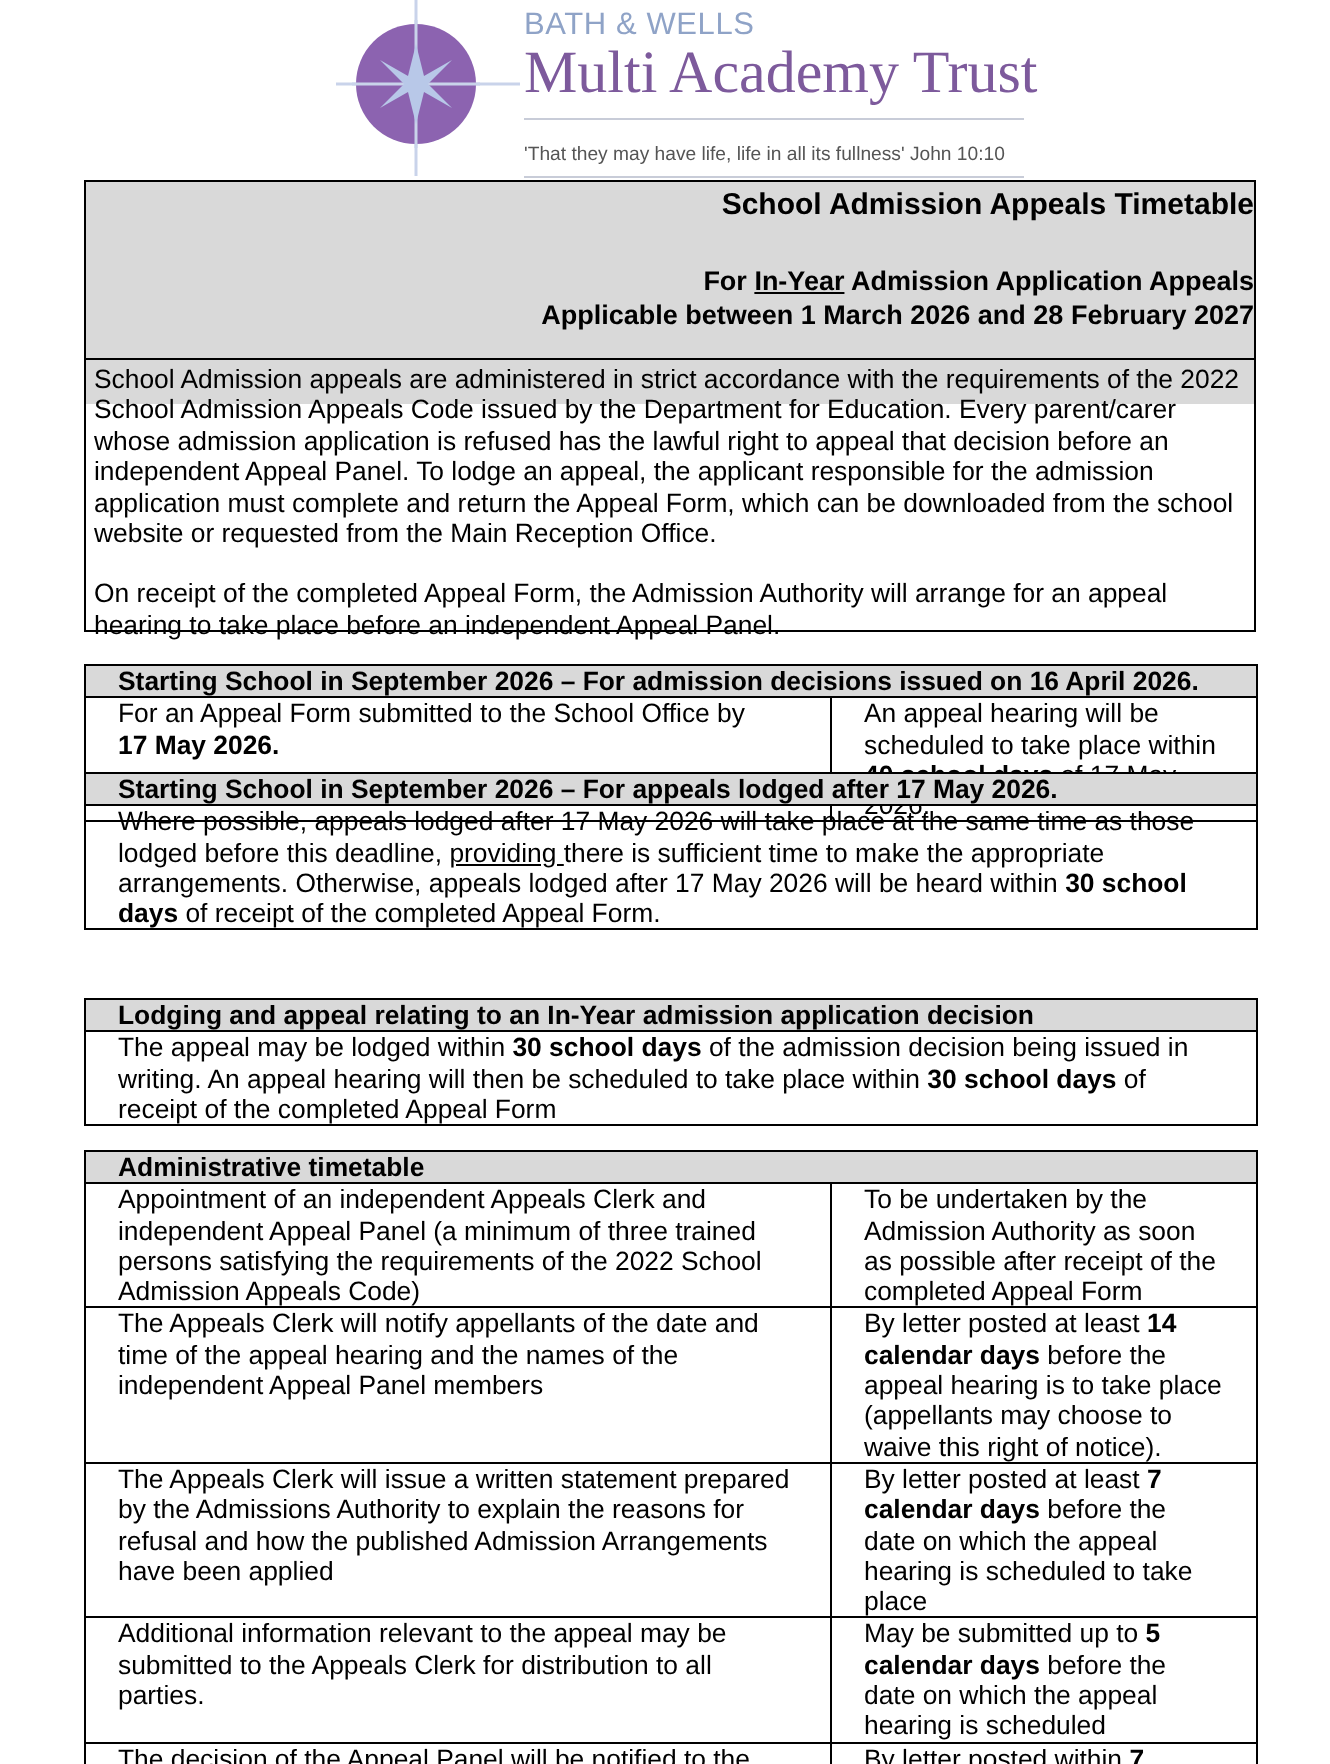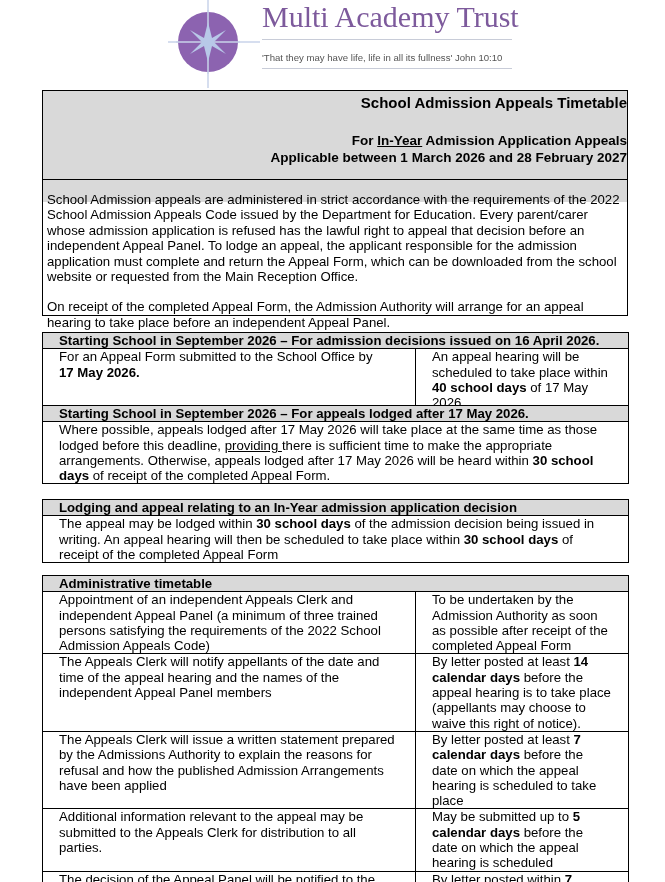--- a/index.html
+++ b/index.html
@@ -15,21 +15,21 @@
   .logo-motto { font-size:9.6px; color:#555; line-height:14px; margin-top:11px; white-space:nowrap; }
   .logo-rule2 { height:1px; background:#c8ccd8; width:250px; margin-top:3px; }
 
   .block { position:absolute; left:42px; width:586px; border:1px solid #000; box-sizing:border-box; }
   .title-block { top:90px; height:112px; background:#d9d9d9; border-bottom:none; text-align:right; }
   .title-main { font-size:15px; font-weight:bold; margin-top:3px; line-height:18px; }
   .title-sub { font-size:13.5px; font-weight:bold; line-height:17px; }
   .title-sub.first { margin-top:20px; }
   .u { text-decoration:underline; }
 
-  .intro { top:179px; height:137px; padding:12px 4px; font-size:13.2px; line-height:15.4px; }
+  .intro { top:179px; height:137px; padding:2px 4px; font-size:13.2px; line-height:15.4px; }
   .intro p { margin:0; }
   .intro p + p { margin-top:15px; }
 
   table.sec { position:absolute; left:42px; width:587px; border-collapse:collapse; font-size:13.2px; line-height:15.3px; }
   table.sec td { border:1px solid #000; padding:0 16px; vertical-align:top; }
   table.sec td.head { background:#d9d9d9; font-weight:bold; }
   table.sec td.c1 { width:340px; }
   table.sec td.c2 { border-left:1px solid #555; }
   b { font-weight:bold; }
 </style>
@@ -39,20 +39,21 @@
 <div class="logo">
   <svg class="logo-mark" viewBox="0 0 92 88">
     <line x1="40" y1="0" x2="40" y2="88" stroke="#c9d3ea" stroke-width="1.5"></line>
     <line x1="0" y1="42" x2="92" y2="42" stroke="#c9d3ea" stroke-width="1.5"></line>
     <circle cx="40" cy="42" r="30" fill="#8c63b0"></circle>
     <line x1="40" y1="10" x2="40" y2="74" stroke="#c9d3ea" stroke-width="1.5"></line>
     <line x1="8" y1="42" x2="72" y2="42" stroke="#c9d3ea" stroke-width="1.5"></line>
     <polygon points="40,22 44,38 58,30 46,42 58,54 44,46 40,62 36,46 22,54 34,42 22,30 36,38" fill="#b8c8e8"></polygon>
   </svg>
   <div class="logo-text">
+    <div class="logo-small">BATH &amp; WELLS</div>
     <div class="logo-big">Multi Academy Trust</div>
     <div class="logo-rule"></div>
     <div class="logo-motto">'That they may have life, life in all its fullness' John 10:10</div>
     <div class="logo-rule2"></div>
   </div>
 </div>
 
 <div class="block title-block">
   <div class="title-main">School Admission Appeals Timetable</div>
   <div class="title-sub first"><span>For </span><span class="u">In-Year</span><span> Admission Application Appeals</span></div>
@@ -69,21 +70,21 @@
       <tr>
         <td class="head" colspan="2">Starting School in September 2026 – For admission decisions issued on 16 April 2026.</td>
       </tr>
   <tr>
     <td class="c1"><span>For an Appeal Form submitted to the School Office by </span><br><b>17 May 2026.</b></td>
     <td class="c2"><span>An appeal hearing will be scheduled to take place within </span><b>40 school days</b><span> of 17 May 2026.</span></td>
   </tr>
 </tbody>
   </table>
 
-<table class="sec" style="top:405px;border-radius:25px;">
+<table class="sec" style="top:386px;border-radius:25px;">
   <tbody>
       <tr>
         <td class="head">Starting School in September 2026 – For appeals lodged after 17 May 2026.</td>
       </tr>
   <tr>
     <td><span>Where possible, appeals lodged after 17 May 2026 will take place at the same time as those lodged before this deadline, </span><span class="u">providing </span><span>there is sufficient time to make the appropriate arrangements. Otherwise, appeals lodged after 17 May 2026 will be heard within </span><b>30 school days</b><span> of receipt of the completed Appeal Form.</span></td>
   </tr>
 </tbody>
   </table>
 

